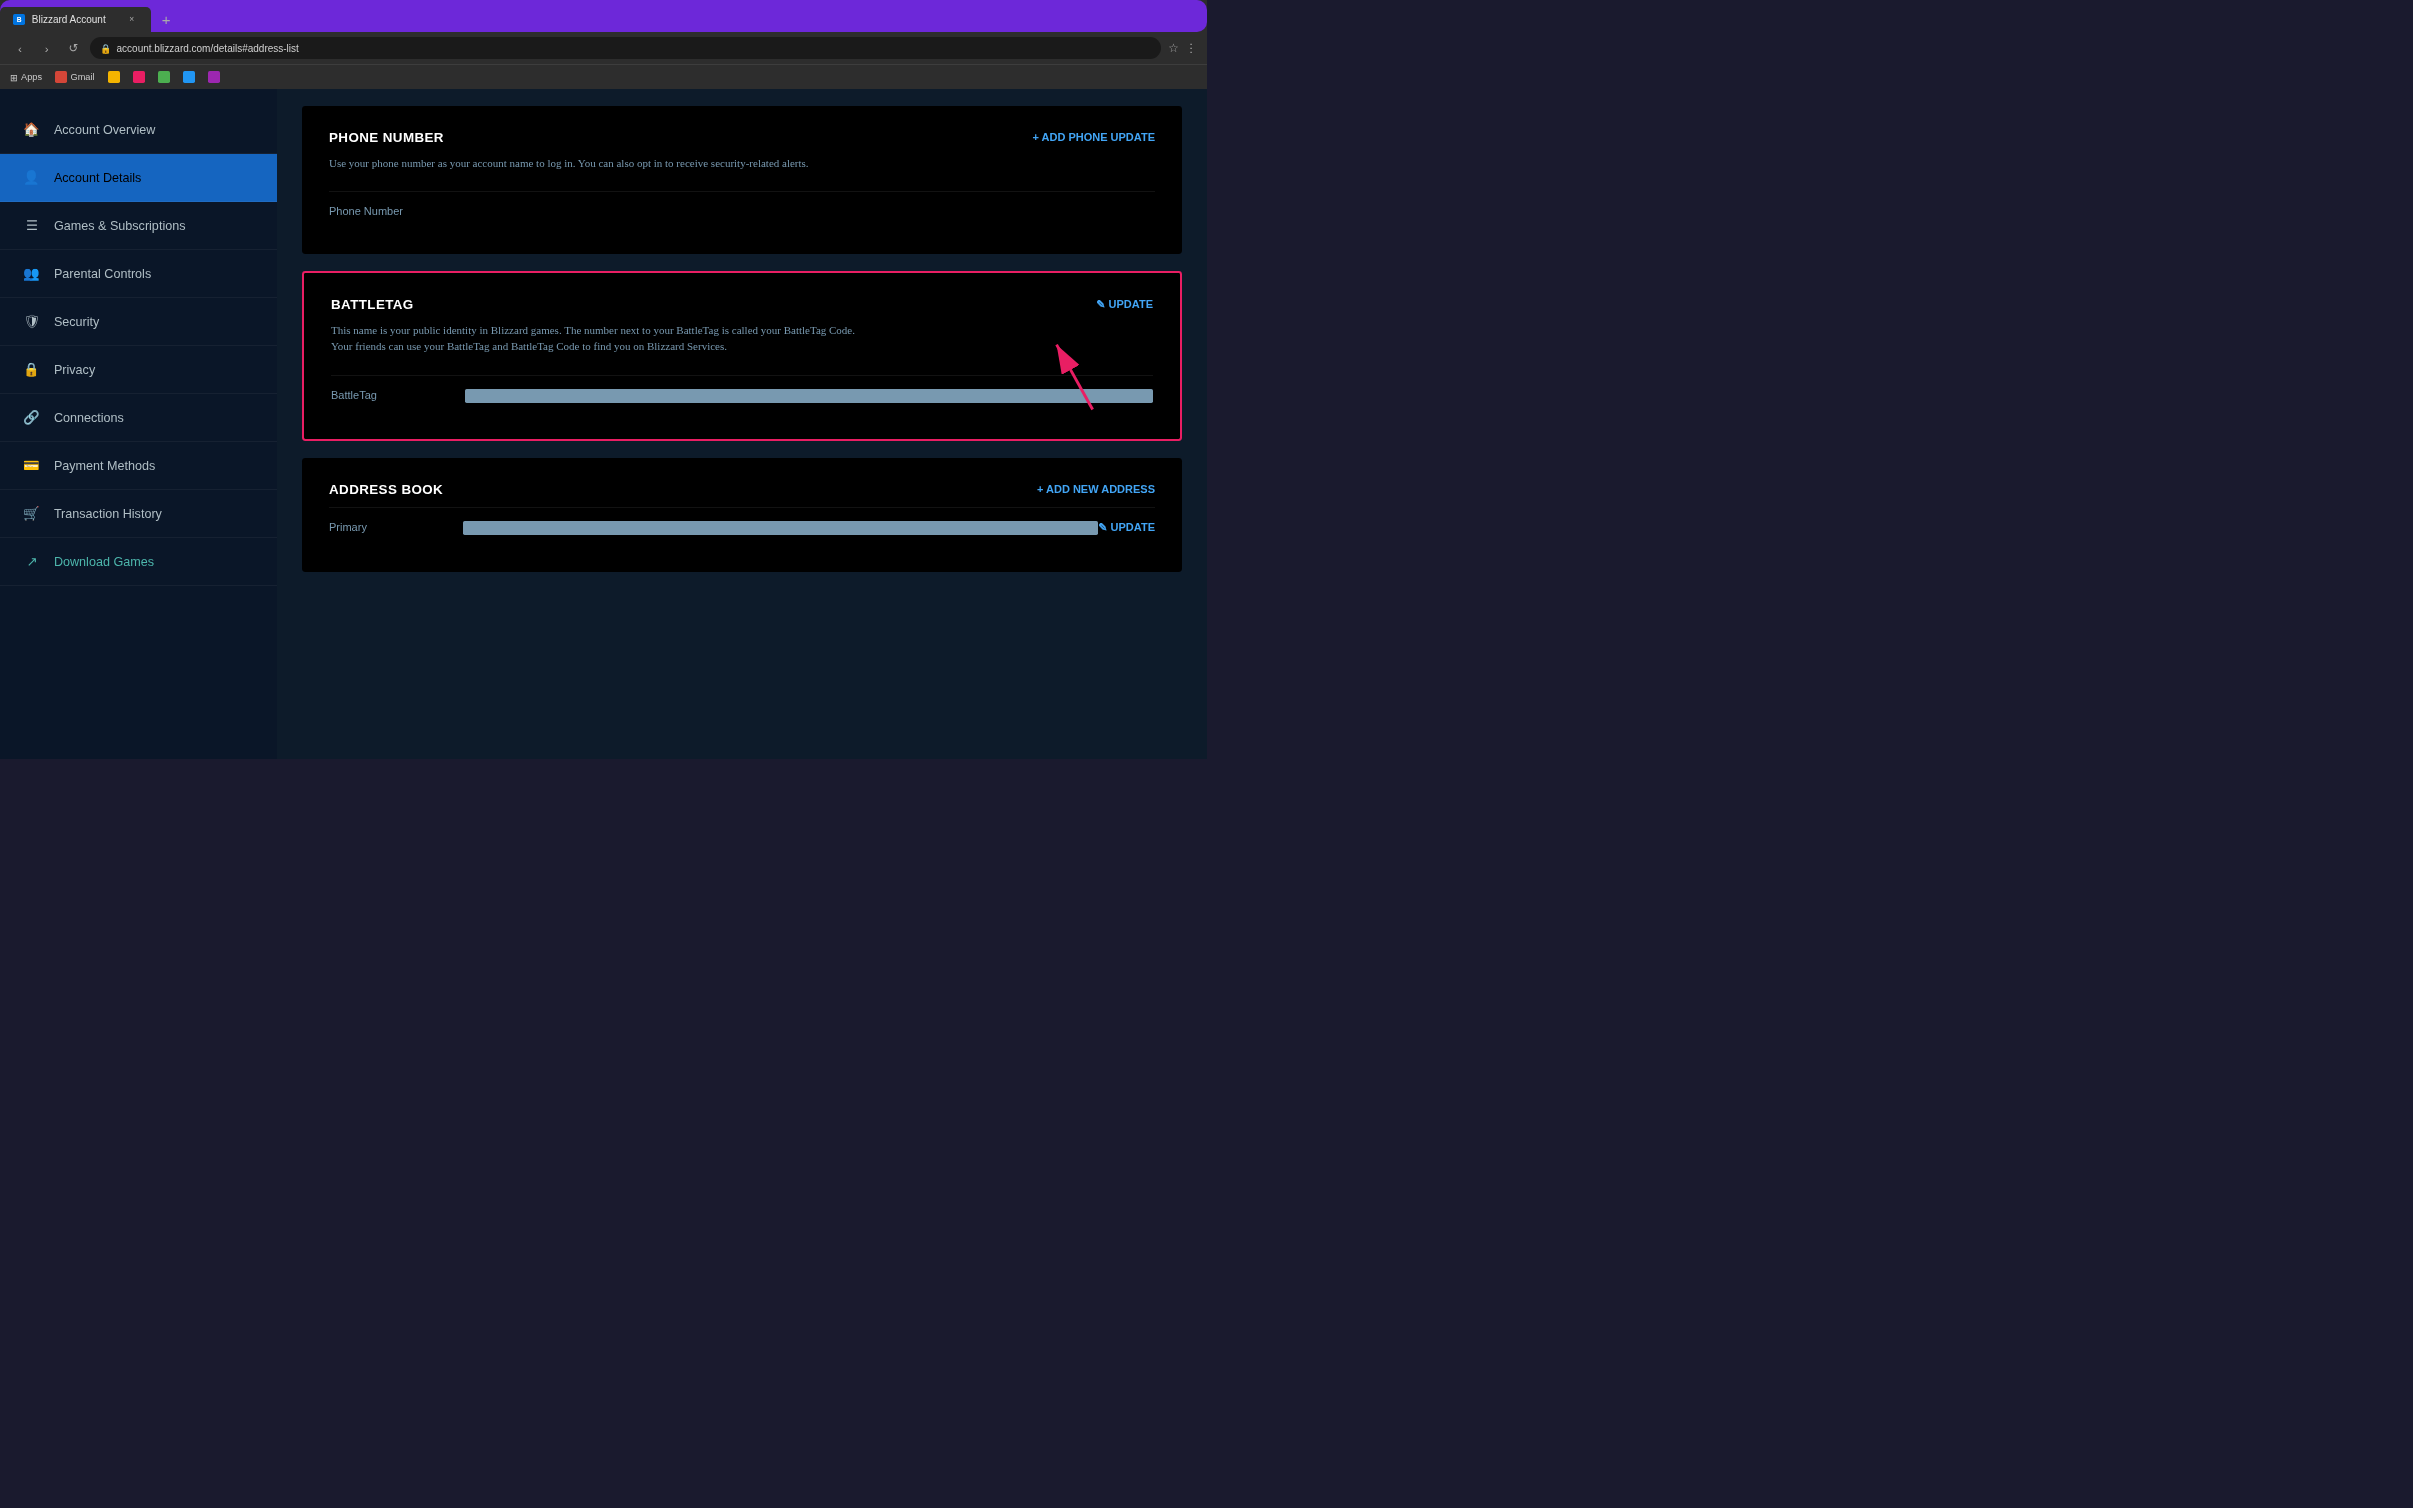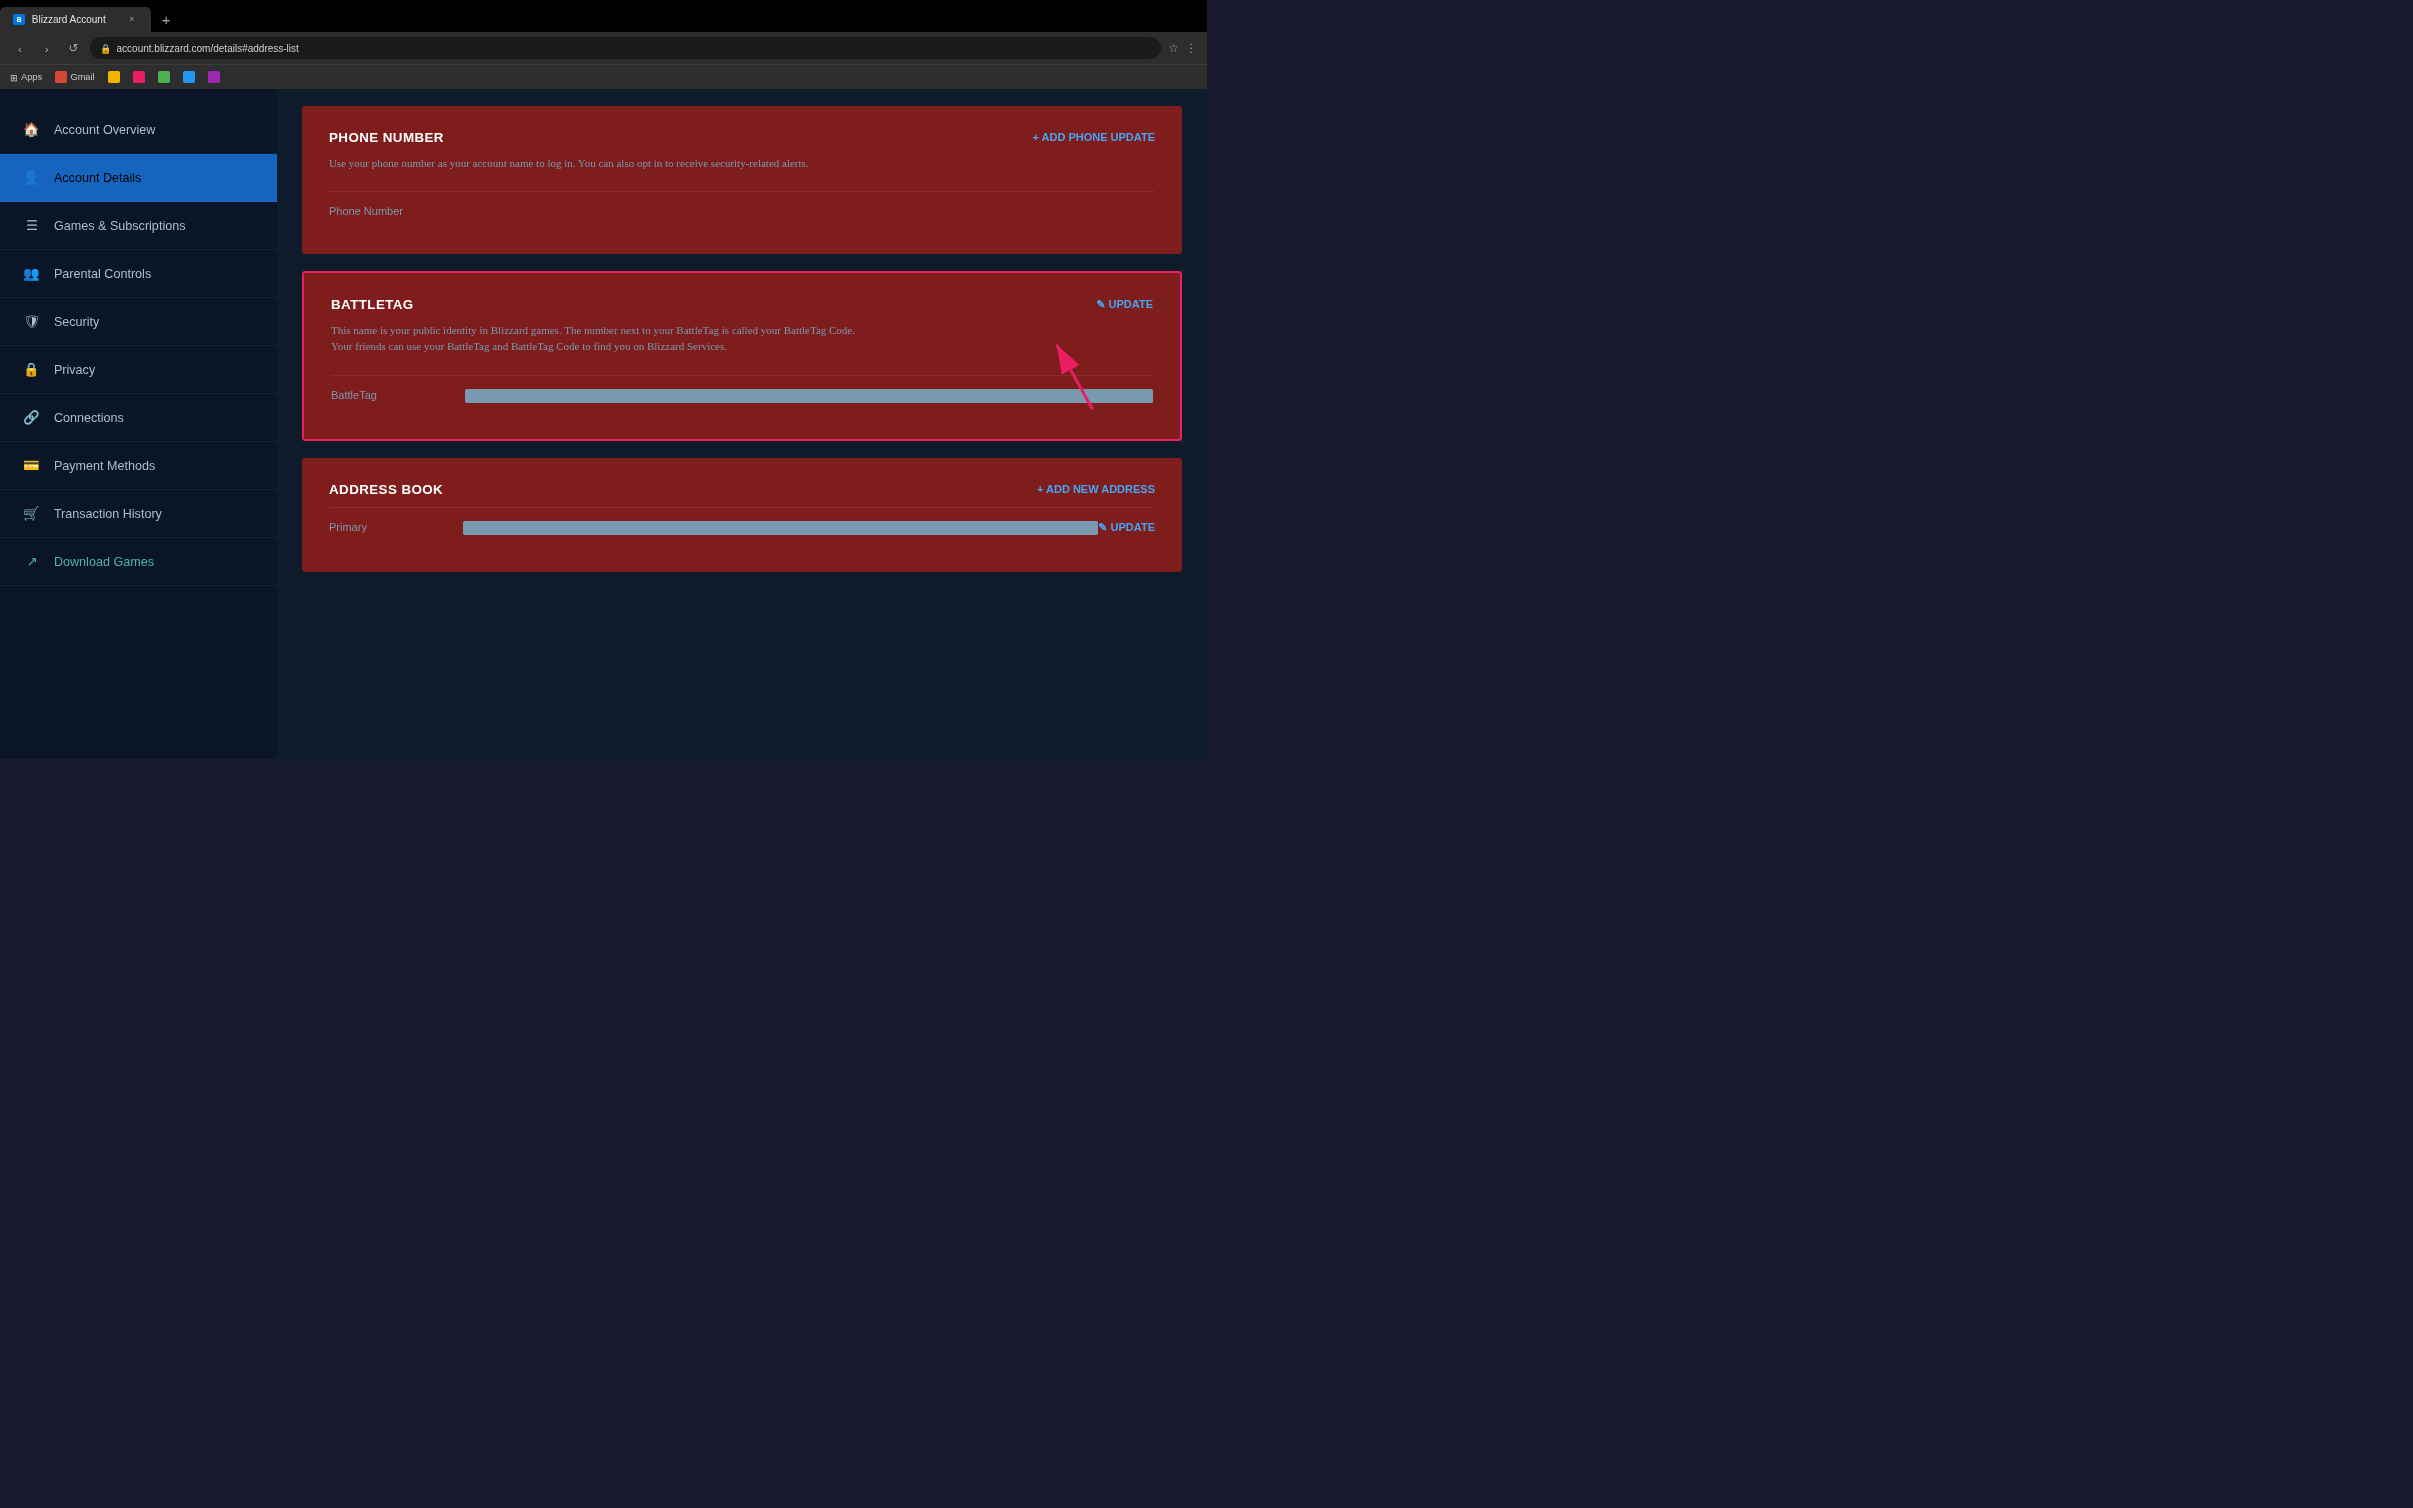--- a/index.html
+++ b/index.html
@@ -14,23 +14,24 @@
 
     
     .browser-chrome {
       background: #2d2d2d;
       width: 100%;
     }
 
     .tab-bar {
       display: flex;
       align-items: center;
-      background: #000000;
+      background: #6d28d9;
       padding: 6.7px 0 0 0;
       height: 32px;
+      border-radius: 10px;
     }
 
     .tab {
       display: flex;
       align-items: center;
       background: #2d2d2d;
       color: #e0e0e0;
       padding: 0 13.4px;
       height: 25px;
       border-radius: 5px 5px 0 0;
@@ -223,21 +224,21 @@
     
     .main-content {
       flex: 1;
       padding: 17px 25px;
       overflow-y: auto;
       background: #0d1b2a;
     }
 
     
     .section-card {
-      background: #7f1d1d;
+      background: #000000;
       border-radius: 3.4px;
       padding: 23.5px 27px;
       margin-bottom: 17px;
     }
 
     .section-card.highlighted {
       border: 2.5px solid #e91e63;
       position: relative;
     }
 

